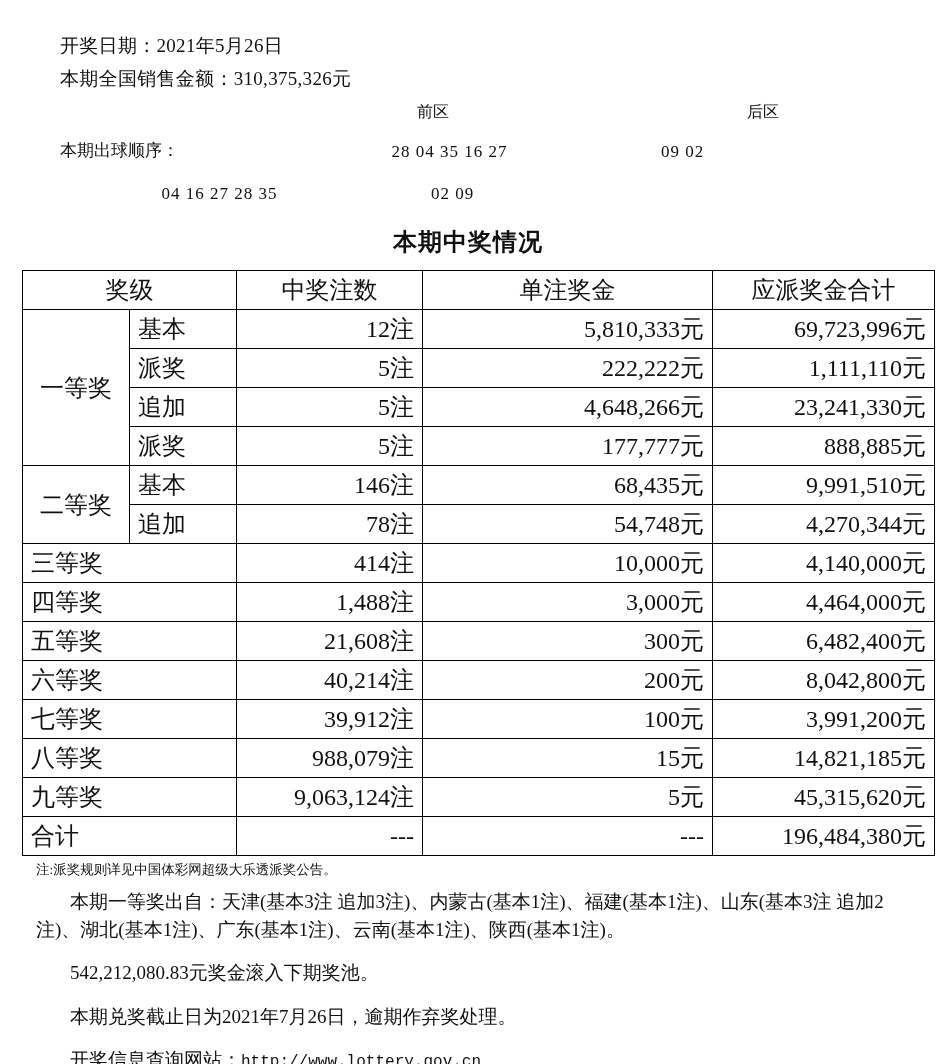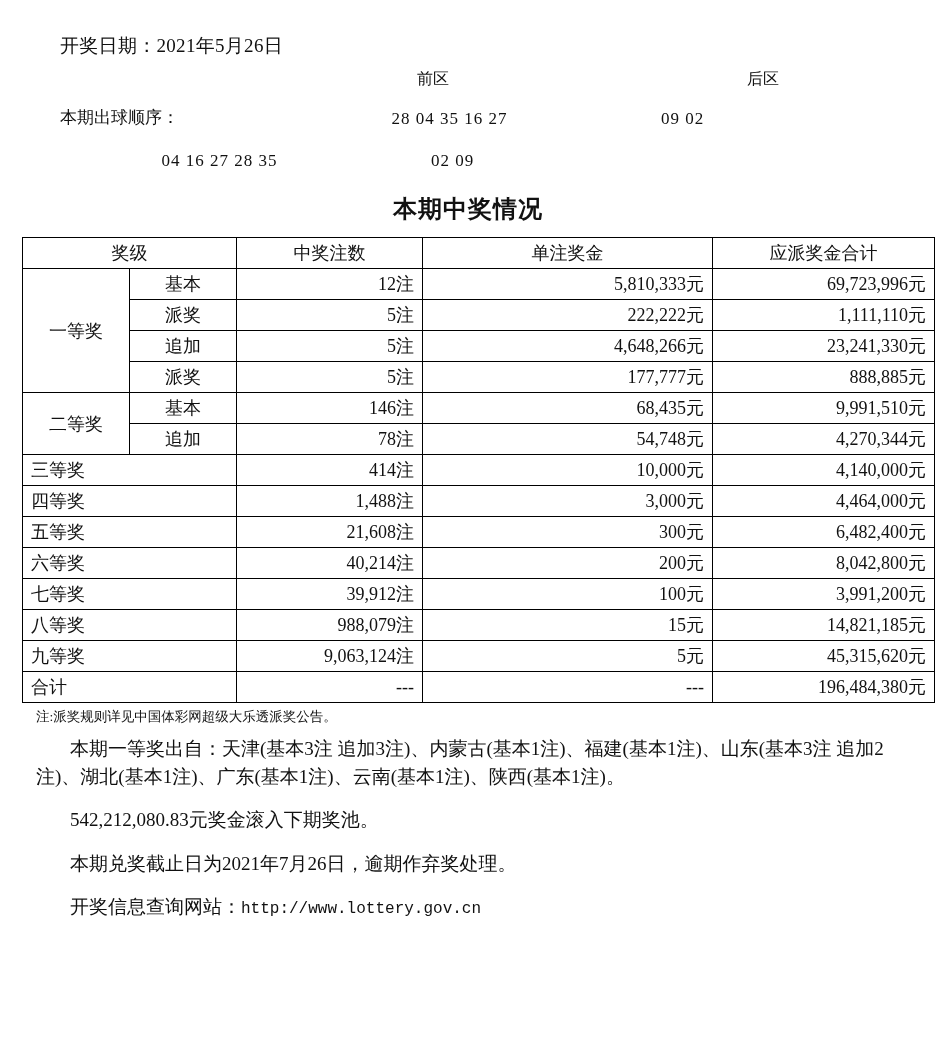--- a/index.html
+++ b/index.html
@@ -67,36 +67,36 @@
     font-weight: bold;
     margin: 6px 0 12px 0;
     letter-spacing: 1px;
   }
 
   
   table.prize {
     border-collapse: collapse;
     width: 894px;
     margin: 0 auto;
-    font-size: 18px;
+    font-size: 24px;
     table-layout: fixed;
     border-radius: 7px;
   }
   table.prize td, table.prize th {
     border: 1px solid #000000;
     padding: 3px 8px;
     height: 31px;
     font-weight: normal;
   }
   table.prize th {
     text-align: center;
     font-weight: normal;
   }
   .c-level  { width: 214px; text-align: left; }
-  .c-sub    { width: 92px;  text-align: center; }
+  .c-sub    { width: 92px;  text-align: left; }
   .c-count  { width: 186px; text-align: right; }
   .c-single { width: 290px; text-align: right; }
   .c-total  { width: 222px; text-align: right; }
   .level-group {
     text-align: center;
     vertical-align: middle;
   }
   .notes {
     margin: 6px 0 0 0;
   }
@@ -118,20 +118,21 @@
     font-size: 16px;
     letter-spacing: 0px;
   }
 </style>
 </head>
 <body>
 
 <div class="page">
 
   <div class="hdr-line">开奖日期：2021年5月26日</div>
+  <div class="hdr-line">本期全国销售金额：310,375,326元</div>
 
   <div class="zone-labels">
     <div class="zl-spacer"></div>
     <div class="zl-front">前区</div>
     <div class="zl-back">后区</div>
   </div>
 
   <div class="balls-row">
     <div class="br-label">本期出球顺序：</div>
     <div class="br-front">28  04  35  16  27</div>

